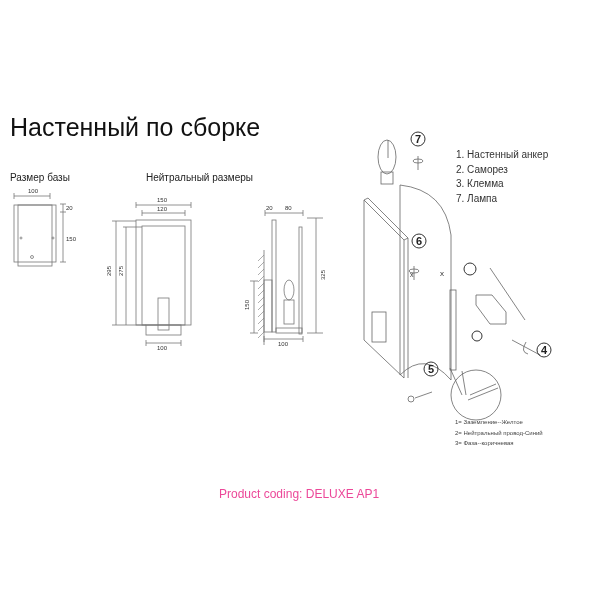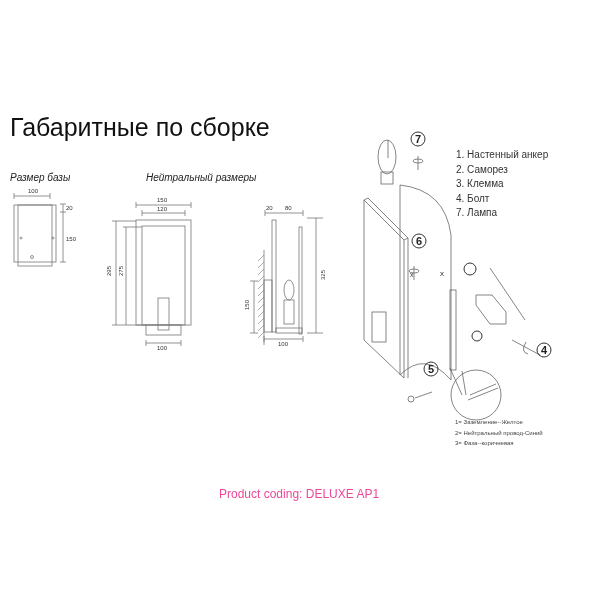--- a/index.html
+++ b/index.html
@@ -1,33 +1,33 @@
 <!DOCTYPE html>
 <html><head>
 <meta charset="utf-8">
 <style>
   html, body { margin:0; padding:0; background:#ffffff; }
   body { width:600px; height:600px; position:relative; overflow:hidden;
          font-family:"Liberation Sans", sans-serif; color:#222; }
   .abs { position:absolute; }
   .title { left:10px; top:113px; font-size:25px; color:#111; white-space:nowrap; }
-  .subhead { font-size:10px; color:#222; white-space:nowrap;font-style:italic; }
+  .subhead { font-size:10px; color:#222; white-space:nowrap; }
   .dim { font-size:6px; color:#333; white-space:nowrap; }
   .parts { left:456px; top:148px; font-size:10px; line-height:14.5px; color:#333; }
   .parts div { white-space:nowrap; }
   .wiring { left:455px; top:417px; font-size:6px; line-height:10.5px; color:#444; }
   .wiring div { white-space:nowrap; }
   .coding { left:219px; top:487px; font-size:12px; color:#ec4899; white-space:nowrap; }
   svg { position:absolute; left:0; top:0; }
   .callout { font-family:"Liberation Sans", sans-serif; font-size:11px; font-weight:bold; }
 </style>
 </head>
 <body>
 
-<div class="abs title">Габаритные по сборке</div>
+<div class="abs title">Настенный по сборке</div>
 
 <div class="abs subhead" style="left:10px;top:172px;">Размер базы</div>
 <div class="abs subhead" style="left:146px;top:172px;">Нейтральный размеры</div>
 
 <svg width="600" height="600">
   <g stroke="#777" stroke-width="0.8" fill="none">
 
     <g>
       <line x1="14" y1="196" x2="50" y2="196"></line>
       <line x1="14" y1="193" x2="14" y2="199"></line>
@@ -158,21 +158,20 @@
 <div class="abs dim" style="left:266px;top:205px;">20</div>
 <div class="abs dim" style="left:285px;top:205px;">80</div>
 <div class="abs dim" style="left:318px;top:272px;transform:rotate(-90deg);">325</div>
 <div class="abs dim" style="left:242px;top:302px;transform:rotate(-90deg);">150</div>
 <div class="abs dim" style="left:278px;top:341px;">100</div>
 
 <div class="abs parts">
   <div>1. Настенный анкер</div>
   <div>2. Саморез</div>
   <div>3. Клемма</div>
-  <div>4. Болт</div>
   <div>7. Лампа</div>
 </div>
 
 <div class="abs wiring">
   <div>1= Заземление--Желтое</div>
   <div>2= Нейтральный провод-Синий</div>
   <div>3= Фаза--коричневая</div>
 </div>
 
 <div class="abs coding">Product coding: DELUXE AP1</div>

